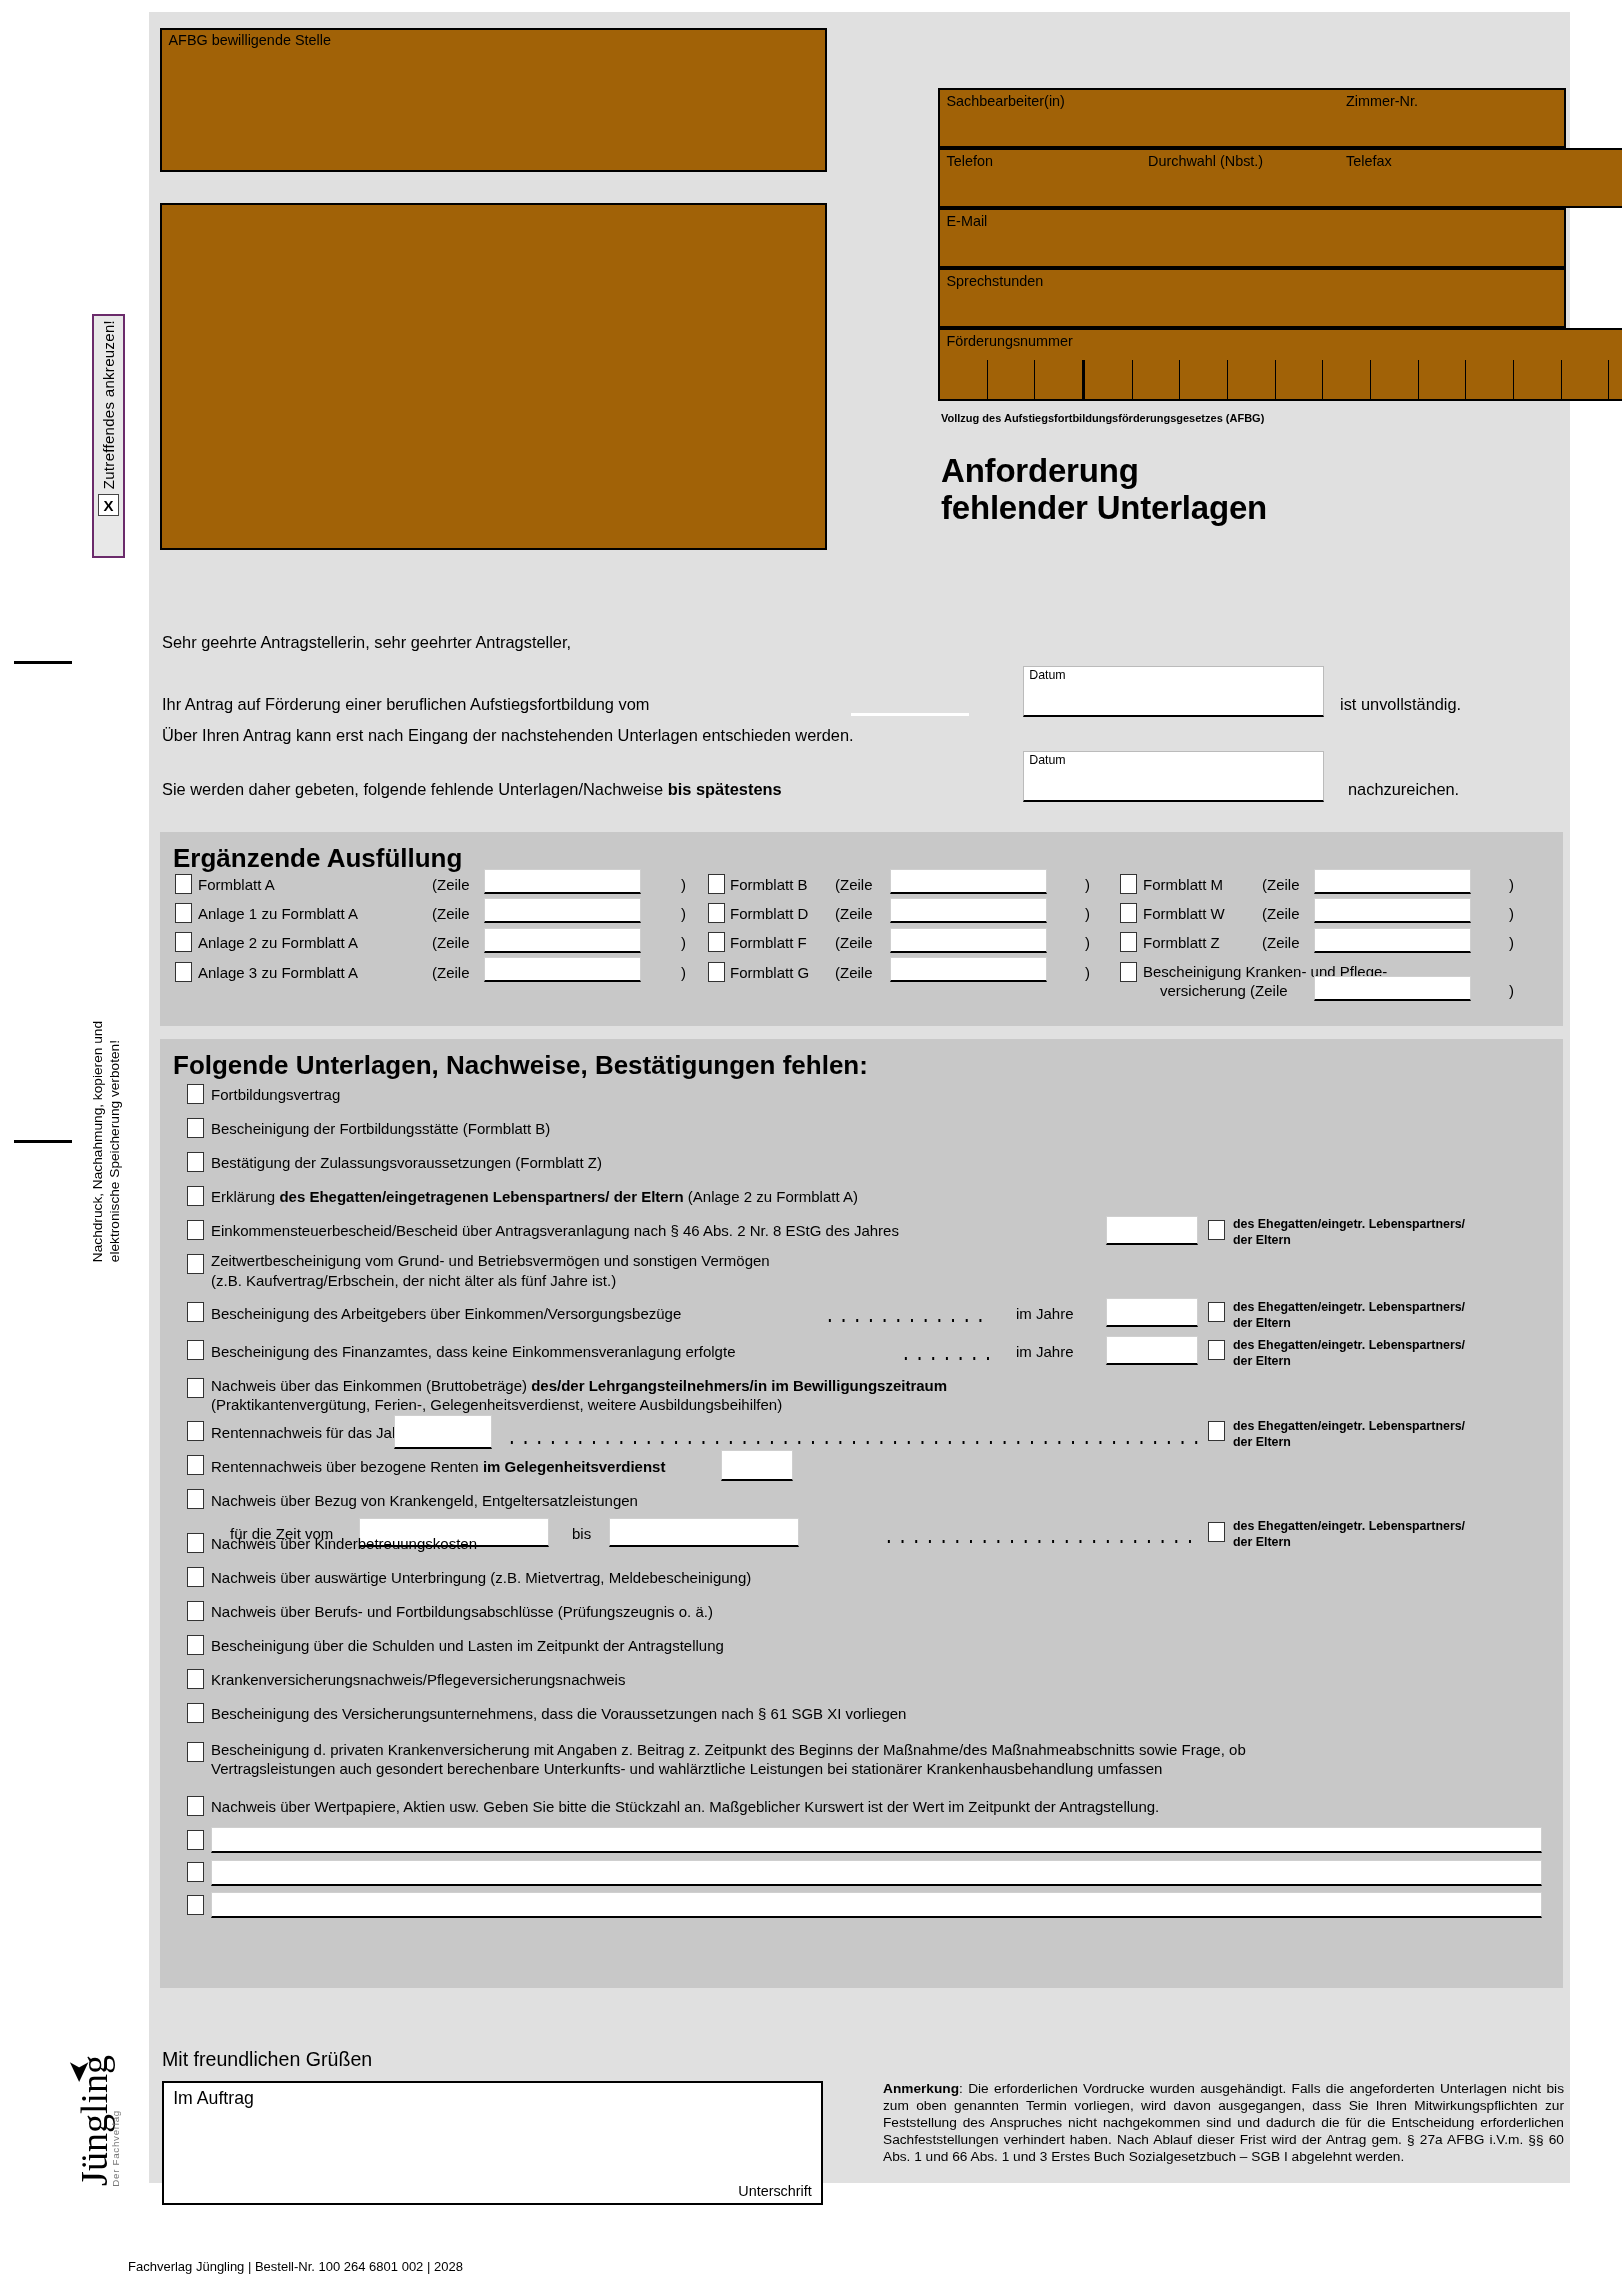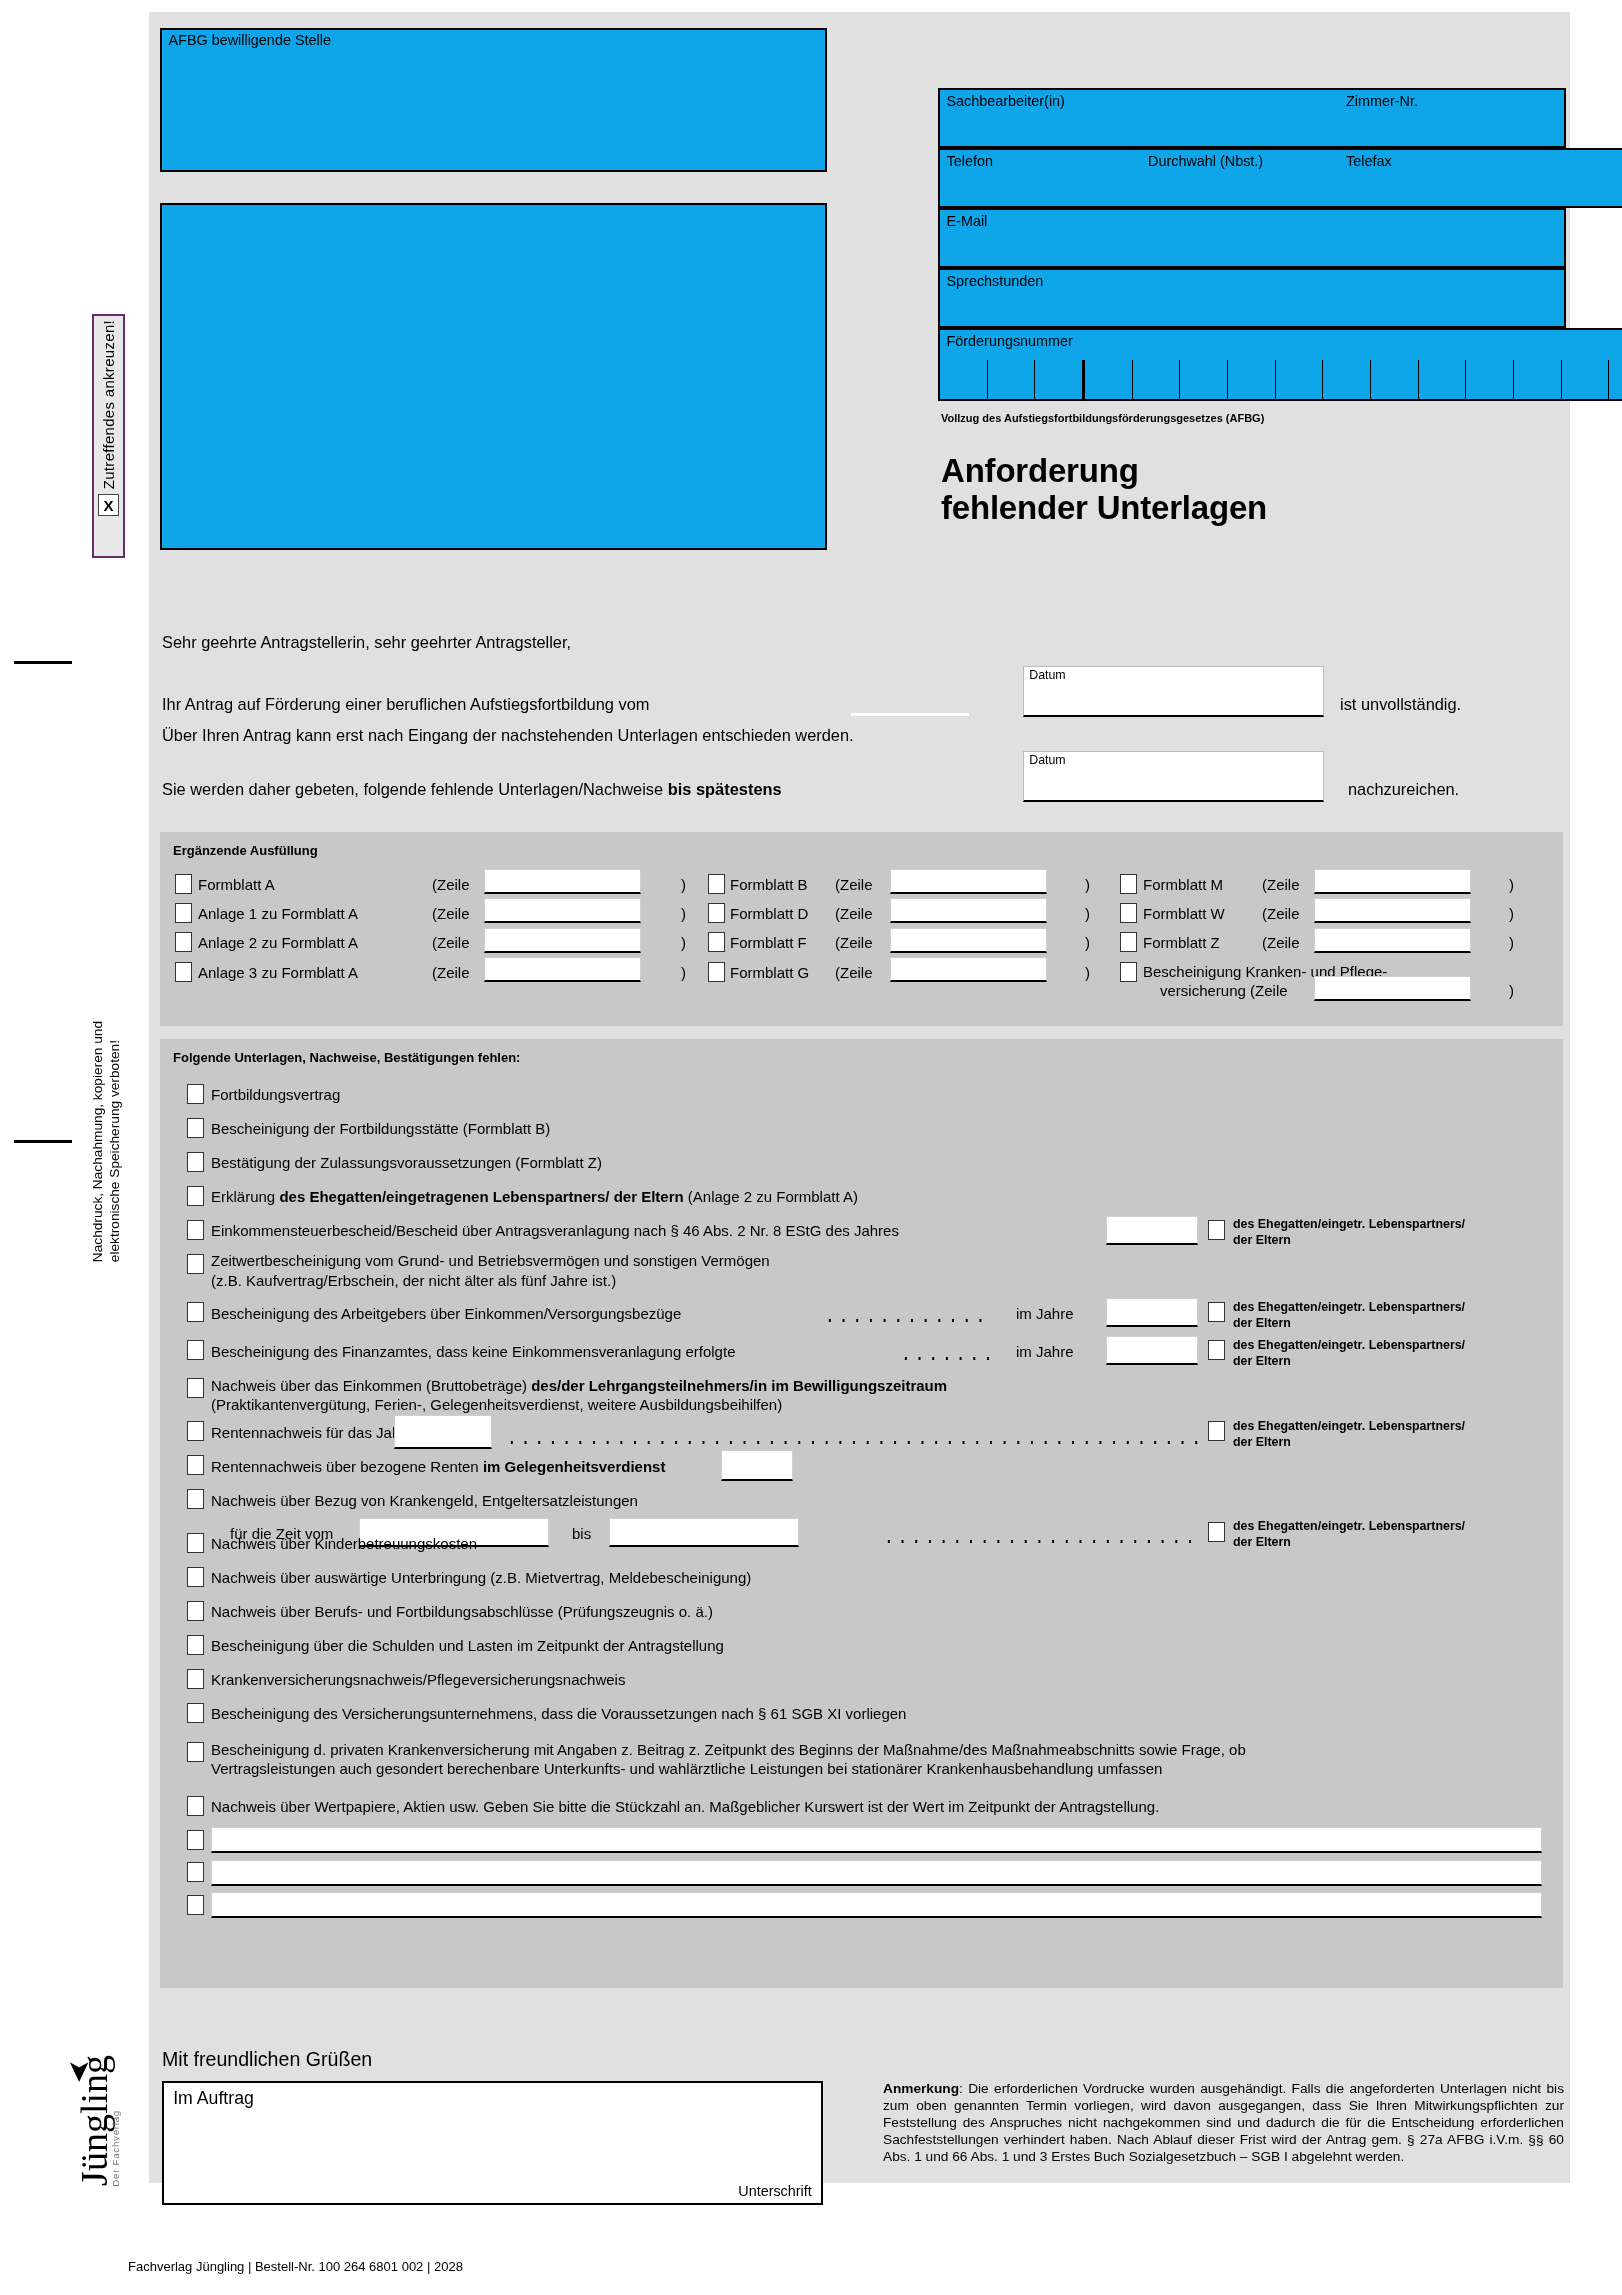--- a/index.html
+++ b/index.html
@@ -16,42 +16,42 @@
   .vert-box{position:absolute;left:92px;top:314px;width:29px;height:236px;
             border:2px solid #6b2b6b;background:#e8e8e8;
             display:flex;flex-direction:column;align-items:center;justify-content:flex-start;padding-top:3.9px;}
   .vert-box .vtxt{writing-mode:vertical-rl;transform:rotate(180deg);font-size:15px;letter-spacing:0.3px;white-space:nowrap;}
   .vert-box .xbox{width:19.6px;height:19.6px;border:1.3px solid #444;background:#fff;font-size:15px;font-weight:bold;
             display:flex;align-items:center;justify-content:center;margin-top:5.2px;}
   .vert-copy{position:absolute;left:89px;top:1021px;writing-mode:vertical-rl;transform:rotate(180deg);
             font-size:13.7px;line-height:17px;width:34px;text-align:left;}
 
   
-  .box{position:absolute;border:2px solid #000;background:#0ea5e9;box-sizing:border-box;}
+  .box{position:absolute;border:2px solid #000;background:#a16207;box-sizing:border-box;}
   .box .lbl{position:absolute;left:6.5px;top:2.6px;font-size:14.4px;white-space:nowrap;}
   .box .lbl2{position:absolute;top:2.6px;font-size:14.4px;white-space:nowrap;}
 
   .comb{position:absolute;bottom:0;left:0;width:100%;height:39px;display:flex;}
   .comb i{display:block;flex:1 1 0;border-right:1.3px solid #000;}
   .comb i:last-child{border-right:none;}
   .comb i.thick{border-right:3.3px solid #000;}
 
   .legaline{position:absolute;left:941px;top:412px;font-size:11px;font-weight:bold;}
   .maintitle{position:absolute;left:941px;top:452px;font-size:33px;font-weight:bold;line-height:37px;letter-spacing:-0.2px;}
 
   
   .body-txt{position:absolute;font-size:16.4px;white-space:nowrap;}
   .dbox{position:absolute;border-top:1.3px solid #bbb;border-left:1.3px solid #bbb;border-right:1.3px solid #bbb;
         border-bottom:2.6px solid #000;background:#fff;box-sizing:border-box;}
   .dbox .dlbl{position:absolute;left:5.2px;top:1.3px;font-size:12.4px;}
   .shortrule{position:absolute;height:2.6px;background:#fff;}
 
   
   .sec{position:absolute;background:#c8c8c8;}
-  .sec-h{position:absolute;font-size:13px;font-weight:bold;}
+  .sec-h{position:absolute;font-size:26px;font-weight:bold;}
 
   
   .cb{position:absolute;width:17px;height:19.6px;background:#fff;border:1.3px solid #333;box-sizing:border-box;}
   .fld{position:absolute;background:#fff;border-top:1.3px solid #cfcfcf;border-left:1.3px solid #cfcfcf;
        border-right:1.3px solid #cfcfcf;border-bottom:2px solid #000;box-sizing:border-box;}
   .t{position:absolute;font-size:15px;white-space:nowrap;}
   .tb{font-weight:bold;}
   .side{position:absolute;font-size:12.4px;font-weight:bold;line-height:15.7px;width:275px;}
   .dots{position:absolute;height:2.6px;
         background-image:radial-gradient(circle,#000 1px,transparent 1.1px);

